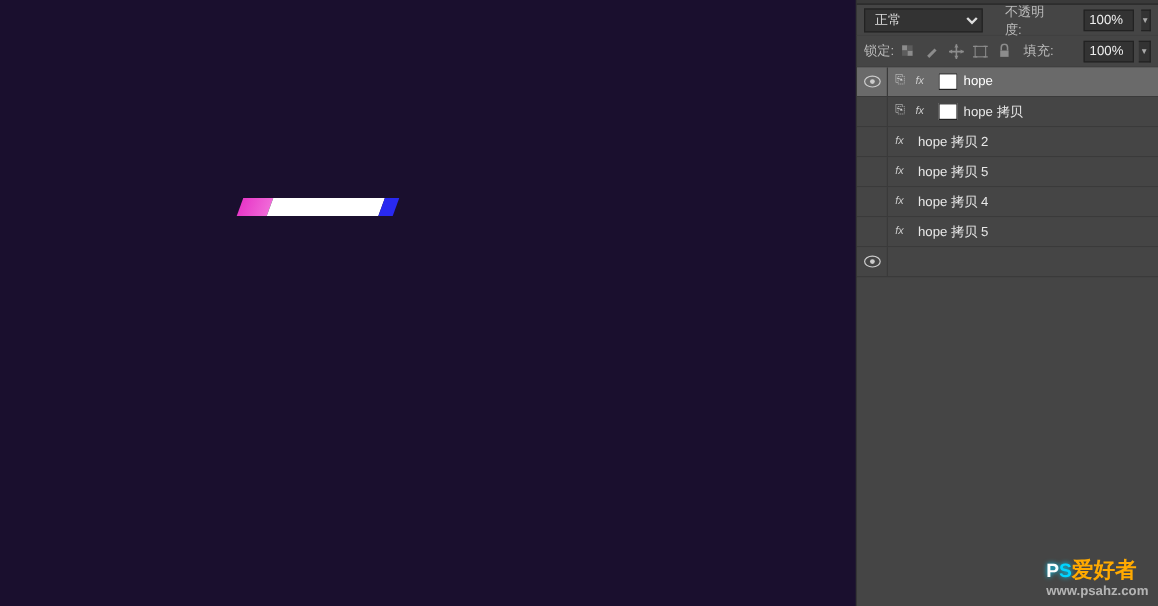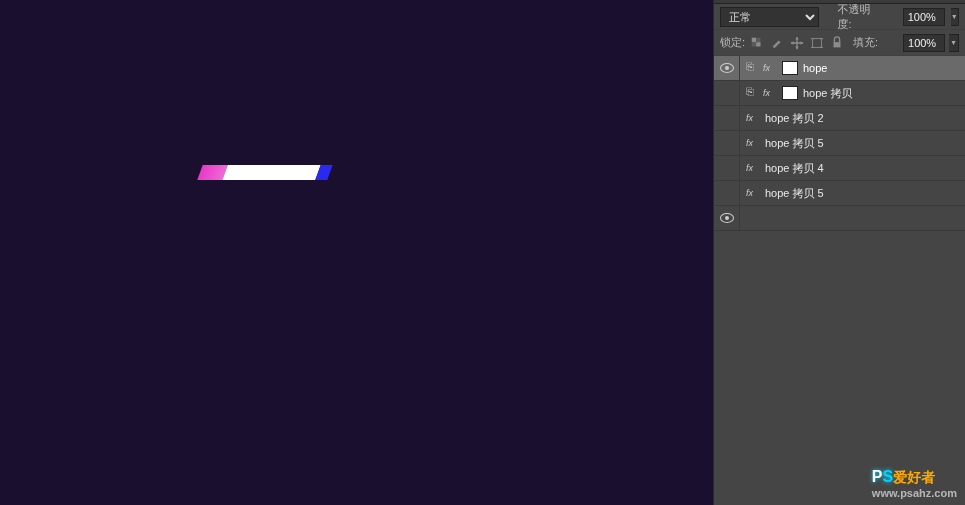--- a/index.html
+++ b/index.html
@@ -72,21 +72,21 @@
     .brush-ico{width:14px;height:14px;position:relative;}
     .brush-ico::before{content:"";position:absolute;width:10px;height:2px;background:#ccc;transform:rotate(-45deg);top:6px;left:2px;}
     .lname{color:#e8e8e8;}
     .lname.sel{color:#fff;}
     .lock-icon{margin-left:auto;margin-right:8px;width:10px;height:12px;opacity:.8;position:relative;}
     .lock-icon::before{content:"";position:absolute;width:6px;height:5px;border:1px solid #ccc;border-bottom:none;border-radius:3px 3px 0 0;left:1px;top:0;}
     .lock-icon::after{content:"";position:absolute;width:10px;height:7px;background:#ccc;bottom:0;left:0;}
     .watermark{position:absolute;right:8px;bottom:6px;font-size:16px;font-weight:bold;}
     .watermark .p{color:#fff;text-shadow:0 0 4px #00d4ff;}
     .watermark .s{color:#00d4ff;text-shadow:0 0 4px #00d4ff;}
-    .watermark .cn{color:#ffaa00;font-size:14px;}
+    .watermark .cn{color:#ffaa00;font-size:18px;}
     .watermark .url{display:block;font-size:11px;color:rgba(255,255,255,.6);text-align:left;}
     svg{width:14px;height:14px;}
   </style>
 </head>
 <body>
 
 <div class="canvas-area">
   <div class="shape">
     <div class="s1"></div>
       <div class="s2"></div>

